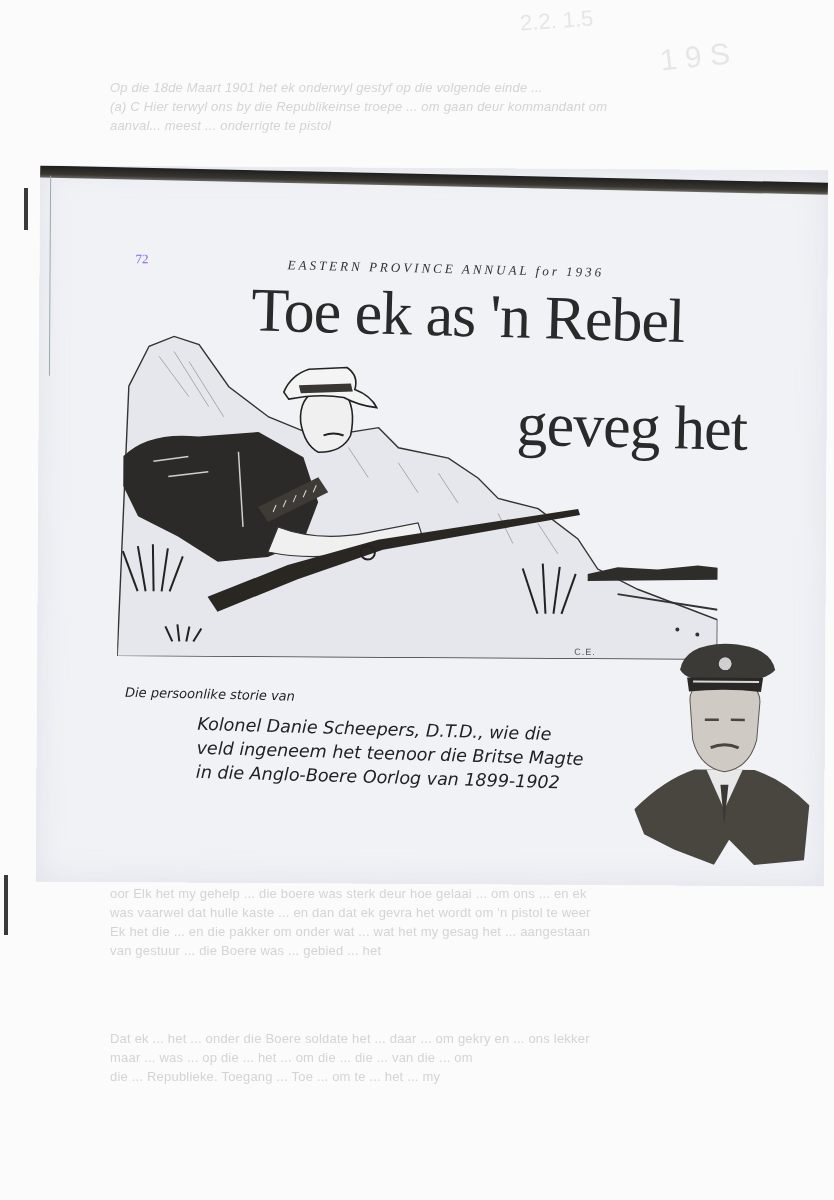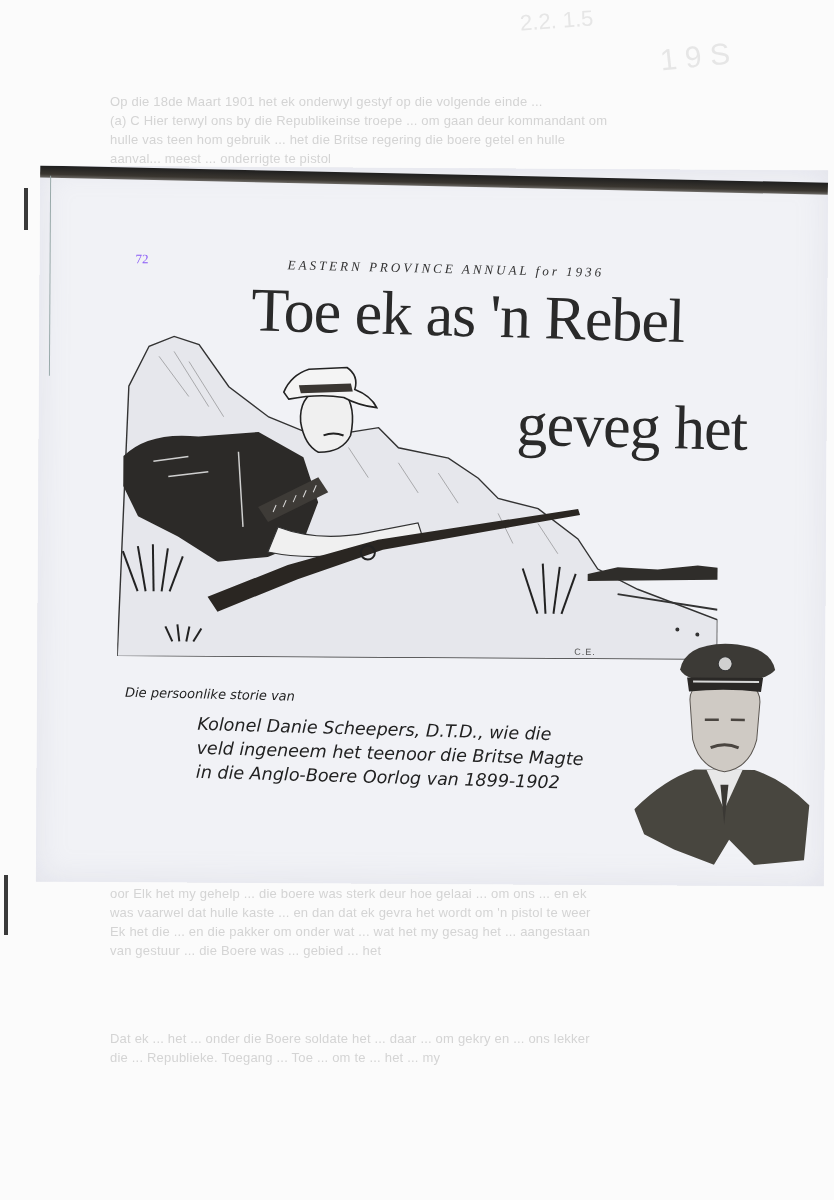--- a/index.html
+++ b/index.html
@@ -21,21 +21,21 @@
     font-family: "Liberation Sans", sans-serif;
     font-size: 13px;
     line-height: 19px;
     color: #d4d4d4;
     letter-spacing: 0.2px;
   }
   .bleed-line {
     white-space: nowrap;
     overflow: hidden;
   }
-  .bleed.top { top: 92px; width: 660px; }
+  .bleed.top { top: 78px; width: 660px; font-style: italic; }
   .bleed.bottom1 { top: 865px; width: 690px; }
   .bleed.bottom2 { top: 985px; width: 690px; margin-top: 44px; }
   .corner-mark {
     position: absolute;
     color: #e6e6e6;
     font-family: "Liberation Sans", sans-serif;
   }
   .corner-mark.a { top: 8px; left: 520px; font-size: 22px; transform: rotate(-4deg); }
   .corner-mark.b { top: 40px; left: 660px; font-size: 30px; transform: rotate(-6deg); }
 
@@ -155,34 +155,34 @@
 </style>
 </head>
 <body>
 
 <div class="corner-mark a">2.2.  1.5</div>
 <div class="corner-mark b">1 9 S</div>
 
 <div class="bleed top">
   <div class="bleed-line">Op die 18de Maart 1901 het ek onderwyl gestyf op die volgende einde ...</div>
   <div class="bleed-line">(a) C Hier terwyl ons by die Republikeinse troepe ... om gaan deur kommandant om</div>
-  <div class="bleed-line">hulle vas teen hom gebruik ... het die Britse regering die boere getel en hulle</div>
   <div class="bleed-line">aanval... meest ... onderrigte te pistol</div>
 </div>
 
 <div class="bleed bottom1">
   <div class="bleed-line">Ek is die gevangene van ... van die ... van die ... een bepaalde soort van ... die ... het die</div>
   <div class="bleed-line">oor Elk het my gehelp ... die boere was sterk deur hoe gelaai ... om ons ... en ek</div>
   <div class="bleed-line">was vaarwel dat hulle kaste ... en dan dat ek gevra het wordt om 'n pistol te weer</div>
   <div class="bleed-line">Ek het die ... en die pakker om onder wat ... wat het my gesag het ... aangestaan</div>
   <div class="bleed-line">van gestuur ... die Boere was ... gebied ... het</div>
 </div>
 
 <div class="bleed bottom2">
   <div class="bleed-line">Dat ek ... het ... onder die Boere soldate het ... daar ... om gekry en ... ons lekker</div>
+  <div class="bleed-line">maar ... was ... op die ... het ... om die ... die ... van die ... om</div>
   <div class="bleed-line">die ... Republieke. Toegang ... Toe ... om te ... het ... my</div>
 </div>
 
 <div class="binding b1"></div>
 <div class="binding b2"></div>
 
 <div class="clip">
   <div class="clip-topbar"></div>
   <div class="clip-leftedge"></div>
 

